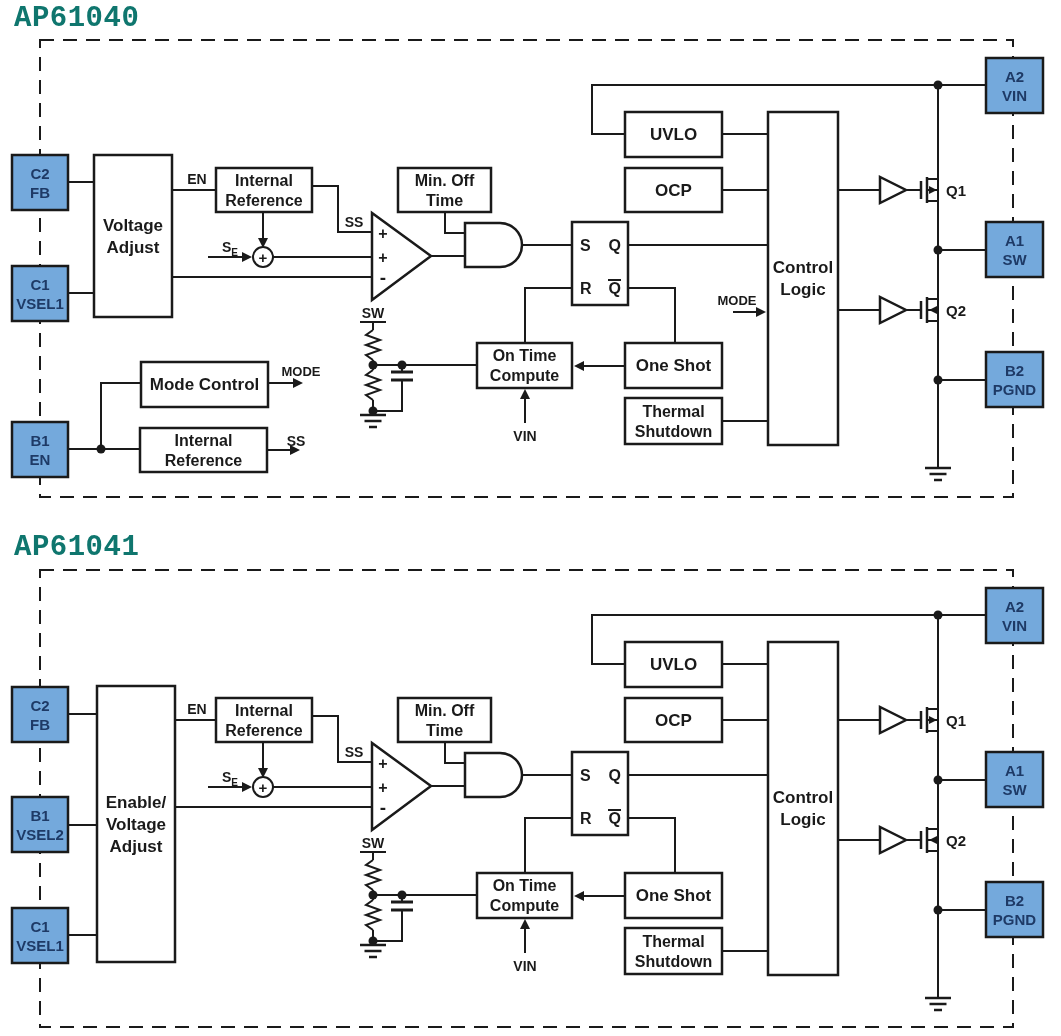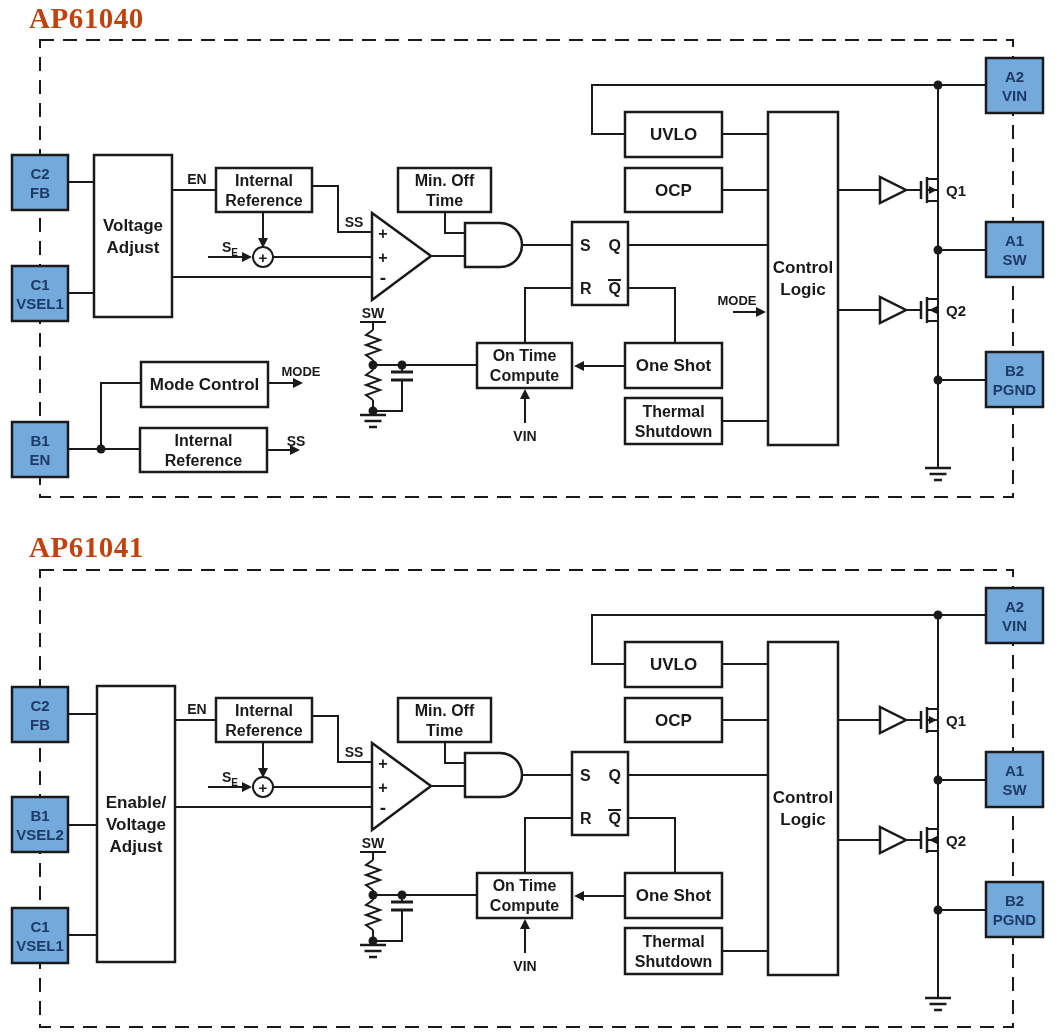--- a/index.html
+++ b/index.html
@@ -1,20 +1,20 @@
 <!DOCTYPE html>
 <html><head>
 <meta charset="utf-8">
 <style>
   html,body{margin:0;padding:0;background:#ffffff;}
   .stage{position:relative;width:1061px;height:1036px;background:#ffffff;overflow:hidden;
          font-family:"Liberation Sans",sans-serif;}
   .stage svg{position:absolute;left:0;top:0;}
-  .chip-title{position:absolute;left:29px;font-size:29px;font-weight:700;color:#c2410c;
-              letter-spacing:0.5px;font-family:Liberation Serif, serif;}
+  .chip-title{position:absolute;left:14px;font-size:29px;font-weight:700;color:#0f766e;
+              letter-spacing:0.5px;font-family:Liberation Mono, monospace;}
   #title-0{top:2px;}
   #title-1{top:531px;}
 </style>
 </head>
 <body>
 
 <div class="stage">
   <div class="chip-title" id="title-0">AP61040</div>
   <div class="chip-title" id="title-1">AP61041</div>
   <svg id="diagram-svg" width="1061" height="1036" viewBox="0 0 1061 1036">

